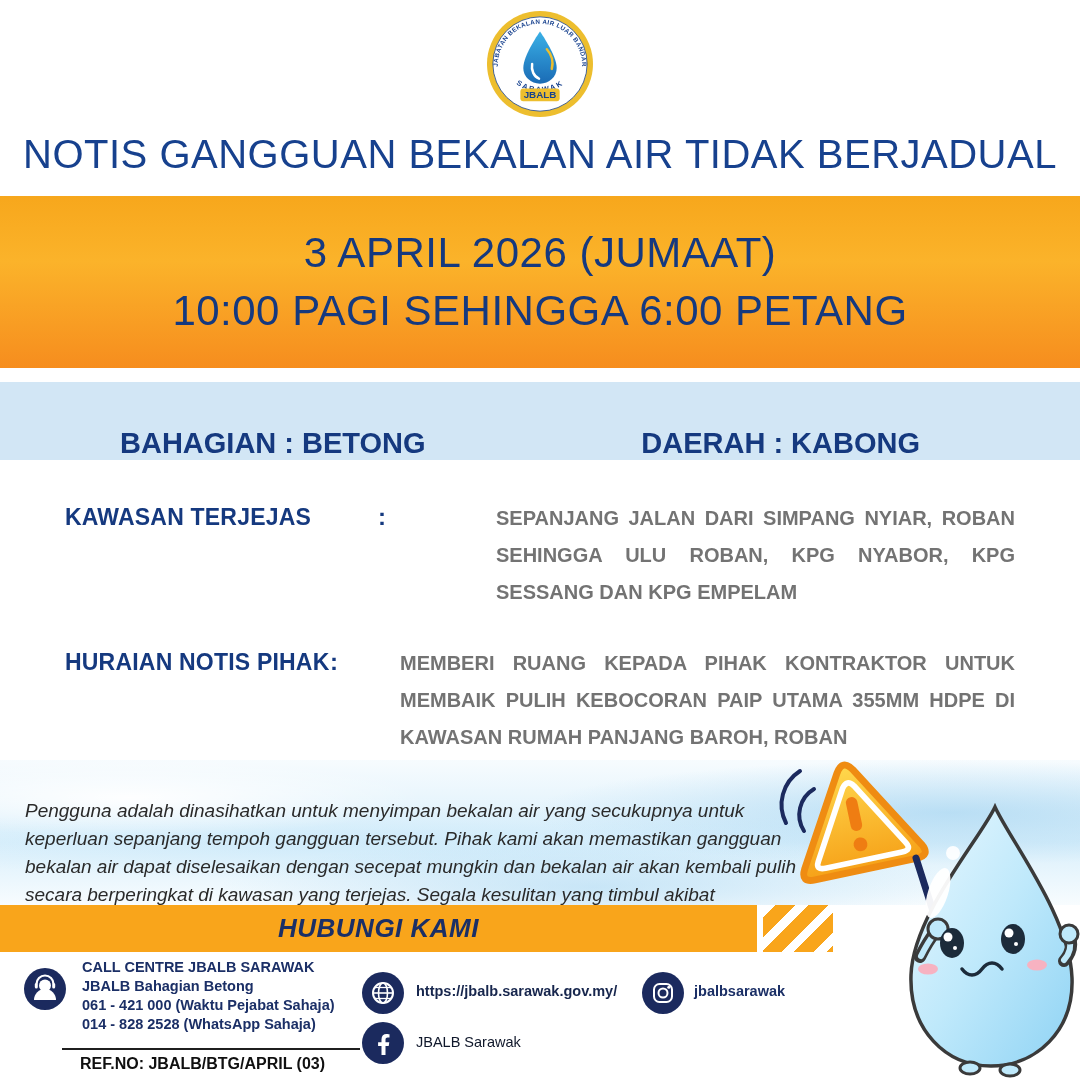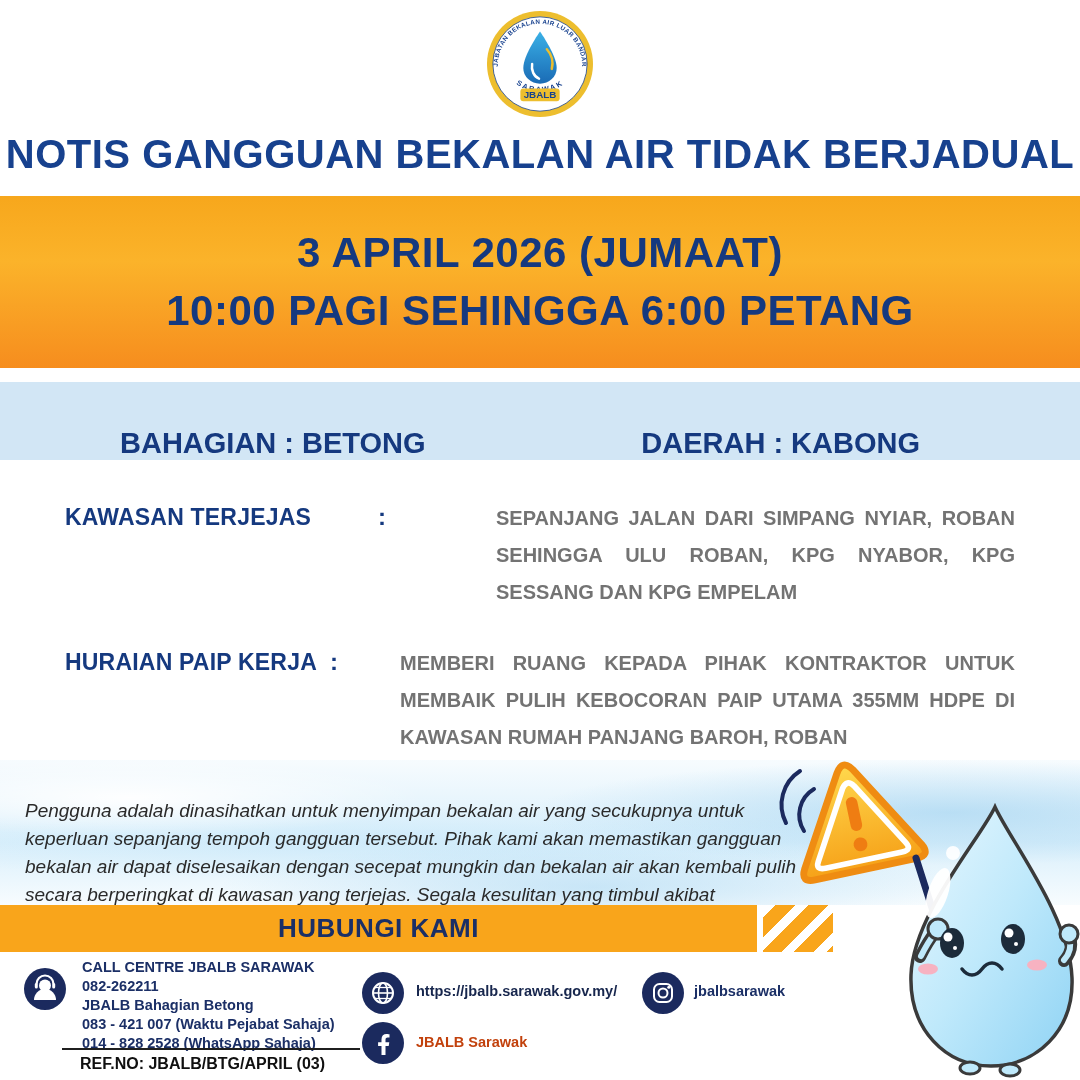--- a/index.html
+++ b/index.html
@@ -5,27 +5,27 @@
   * { margin:0; padding:0; box-sizing:border-box; }
   html,body { width:1080px; height:1080px; background:#ffffff; }
   body { font-family:"Liberation Sans", sans-serif; }
   .page { position:relative; width:1080px; height:1080px; background:#ffffff; overflow:hidden; }
 
   
   .logo { position:absolute; top:10px; left:50%; transform:translateX(-50%); width:108px; height:108px; }
 
   
   .title { position:absolute; top:132px; left:0; width:100%; text-align:center;
-           font-size:40px; font-weight:bold; color:#17418e; letter-spacing:0.5px; }
+           font-size:40px; font-weight:normal; color:#17418e; letter-spacing:0.5px; }
 
   
   .banner { position:absolute; top:196px; left:0; width:100%; height:172px;
             background:linear-gradient(180deg,#f7a71c 0%, #fbb32a 38%, #f68d1e 100%);
             display:flex; flex-direction:column; justify-content:center; align-items:center; gap:10px; }
-  .banner .line { font-size:42px; font-weight:bold; color:#15397f; letter-spacing:0.5px;text-align:center; }
+  .banner .line { font-size:42px; font-weight:normal; color:#15397f; letter-spacing:0.5px;text-align:center; }
 
   
   .region-band { position:absolute; top:382px; left:0; width:100%; height:78px;
                  background:#d2e6f5; display:flex; align-items:flex-end;
                  justify-content:space-between; padding:0 160px 0 120px; }
   .region-band .region-text { font-size:29px; font-weight:bold; color:#15397f; }
 
   
   .detail-row { position:absolute; left:65px; width:950px; display:grid;
                 grid-template-columns:265px 70px 1fr; align-items:start; z-index:2; }
@@ -44,41 +44,41 @@
       radial-gradient(ellipse 600px 75px at 88% 35%, rgba(150,205,238,0.55), rgba(255,255,255,0) 70%),
       radial-gradient(ellipse 700px 50px at 35% 55%, rgba(200,232,250,0.6), rgba(255,255,255,0) 75%),
       linear-gradient(180deg, rgba(214,238,251,0.2) 0%, rgba(186,226,248,0.55) 55%, rgba(232,246,253,0.2) 100%);
   }
 
   
   .disclaimer { position:absolute; top:797px; left:25px; width:775px; z-index:1;
                 font-style:italic; font-size:19px; line-height:28px; color:#2a2a2a; }
 
   
-  .contact-bar { position:absolute; top:905px; left:0; width:100%; height:47px; background:#ffffff; z-index:2; }
+  .contact-bar { position:absolute; top:905px; left:0; width:100%; height:47px; background:#ffffff; z-index:2;font-style:italic; }
   .contact-bar .fill { position:absolute; left:0; top:0; width:757px; height:100%; background:#f9a51b;
                        display:flex; align-items:center; justify-content:center; }
   .contact-bar .heading { font-size:26px; font-weight:bold; color:#1b2f66; letter-spacing:0.5px; }
   .contact-bar .stripes { position:absolute; left:763px; top:0; width:70px; height:100%;
                           background:repeating-linear-gradient(135deg, #ffffff 0 9px, #f9a51b 9px 23px); }
 
   
   .footer { position:absolute; top:952px; left:0; width:100%; height:128px; background:#ffffff; z-index:2; }
   .icon-circle { position:absolute; width:42px; height:42px; border-radius:50%; background:#1b2a5e;
                  display:flex; align-items:center; justify-content:center; }
   .icon-phone { left:24px; top:16px; }
   .icon-globe { left:362px; top:20px; }
   .icon-facebook { left:362px; top:70px; }
   .icon-instagram { left:642px; top:20px; }
 
   .call-centre { position:absolute; left:82px; top:6px; }
   .call-centre .cc-line { font-size:14.5px; font-weight:bold; color:#1b2f66; line-height:19px; }
 
   .website-text { position:absolute; left:416px; top:31px; font-size:14.5px; font-weight:bold; color:#17264d; }
-  .facebook-text { position:absolute; left:416px; top:82px; font-size:14.5px; font-weight:bold; color:#c2410c; }
+  .facebook-text { position:absolute; left:416px; top:82px; font-size:14.5px; font-weight:normal; color:#0f172a; }
   .instagram-text { position:absolute; left:694px; top:31px; font-size:14.5px; font-weight:bold; color:#1b2f66; }
 
   .ref-no { position:absolute; left:62px; top:96px; width:298px; border-top:2px solid #1f1f1f;
             padding:5px 0 0 18px; font-size:16px; font-weight:bold; color:#101010; }
 
   
   .mascot { position:absolute; left:770px; top:745px; width:310px; height:335px; z-index:3; }
   .mascot svg { width:100%; height:100%; display:block; }
 </style>
 </head>
@@ -125,21 +125,21 @@
     <div class="region-text">DAERAH : KABONG</div>
   </section>
 
   <div class="detail-row row1">
     <div class="detail-label">KAWASAN TERJEJAS</div>
     <div class="detail-colon">:</div>
     <div class="detail-value">SEPANJANG JALAN DARI SIMPANG NYIAR, ROBAN SEHINGGA ULU ROBAN, KPG NYABOR, KPG SESSANG DAN KPG EMPELAM</div>
   </div>
 
   <div class="detail-row row2">
-    <div class="detail-label">HURAIAN PAIP KERJA</div>
+    <div class="detail-label">HURAIAN NOTIS PIHAK</div>
     <div class="detail-colon">:</div>
     <div class="detail-value">MEMBERI RUANG KEPADA PIHAK KONTRAKTOR UNTUK MEMBAIK PULIH KEBOCORAN PAIP UTAMA 355MM HDPE DI KAWASAN RUMAH PANJANG BAROH, ROBAN</div>
   </div>
 
   <div class="water-band"></div>
 
   <p class="disclaimer">Pengguna adalah dinasihatkan untuk menyimpan bekalan air yang secukupnya untuk keperluan sepanjang tempoh gangguan tersebut. Pihak kami akan memastikan gangguan bekalan air dapat diselesaikan dengan secepat mungkin dan bekalan air akan kembali pulih secara berperingkat di kawasan yang terjejas. Segala kesulitan yang timbul akibat gangguan ini adalah sangat dikesali.</p>
 
   <div class="contact-bar">
     <div class="fill">
@@ -154,23 +154,22 @@
       <svg viewBox="0 0 42 42" width="42" height="42">
         <circle cx="21" cy="17.5" r="6" fill="#ffffff"></circle>
         <path d="M10,32 a11,11 0 0 1 22,0 z" fill="#ffffff"></path>
         <path d="M12.5,16 a8.5,8.5 0 0 1 17,0" stroke="#ffffff" stroke-width="2.2" fill="none"></path>
         <rect x="10.8" y="15" width="3" height="5.5" rx="1.5" fill="#ffffff"></rect>
         <rect x="28.2" y="15" width="3" height="5.5" rx="1.5" fill="#ffffff"></rect>
       </svg>
     </div>
     <div class="call-centre">
       <div class="cc-line">CALL CENTRE JBALB SARAWAK</div>
-      <div class="cc-line">082-262211</div>
       <div class="cc-line">JBALB Bahagian Betong</div>
-      <div class="cc-line">083 - 421 007 (Waktu Pejabat Sahaja)</div>
+      <div class="cc-line">061 - 421 000 (Waktu Pejabat Sahaja)</div>
       <div class="cc-line">014 - 828 2528 (WhatsApp Sahaja)</div>
     </div>
 
     <div class="icon-circle icon-globe">
       <svg viewBox="0 0 42 42" width="42" height="42">
         <circle cx="21" cy="21" r="10" stroke="#ffffff" stroke-width="2" fill="none"></circle>
         <ellipse cx="21" cy="21" rx="4.5" ry="10" stroke="#ffffff" stroke-width="1.6" fill="none"></ellipse>
         <line x1="11" y1="21" x2="31" y2="21" stroke="#ffffff" stroke-width="1.6"></line>
         <line x1="12.5" y1="15.5" x2="29.5" y2="15.5" stroke="#ffffff" stroke-width="1.3"></line>
         <line x1="12.5" y1="26.5" x2="29.5" y2="26.5" stroke="#ffffff" stroke-width="1.3"></line>

